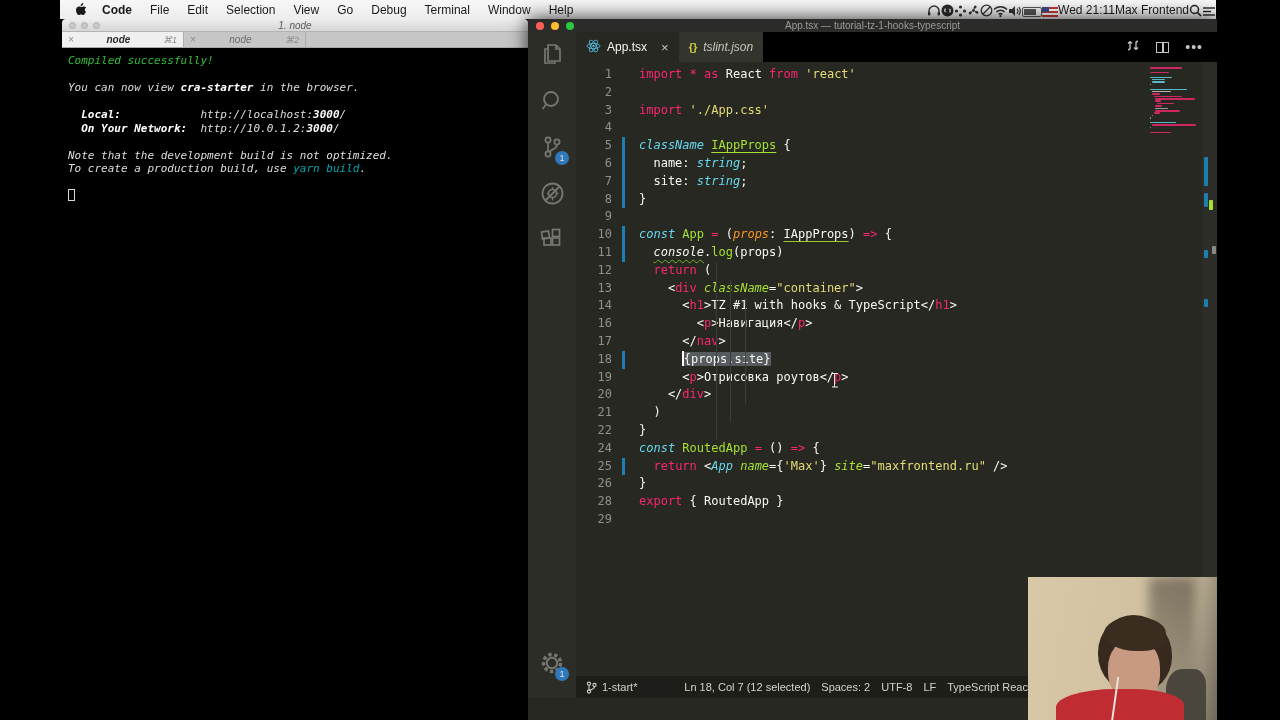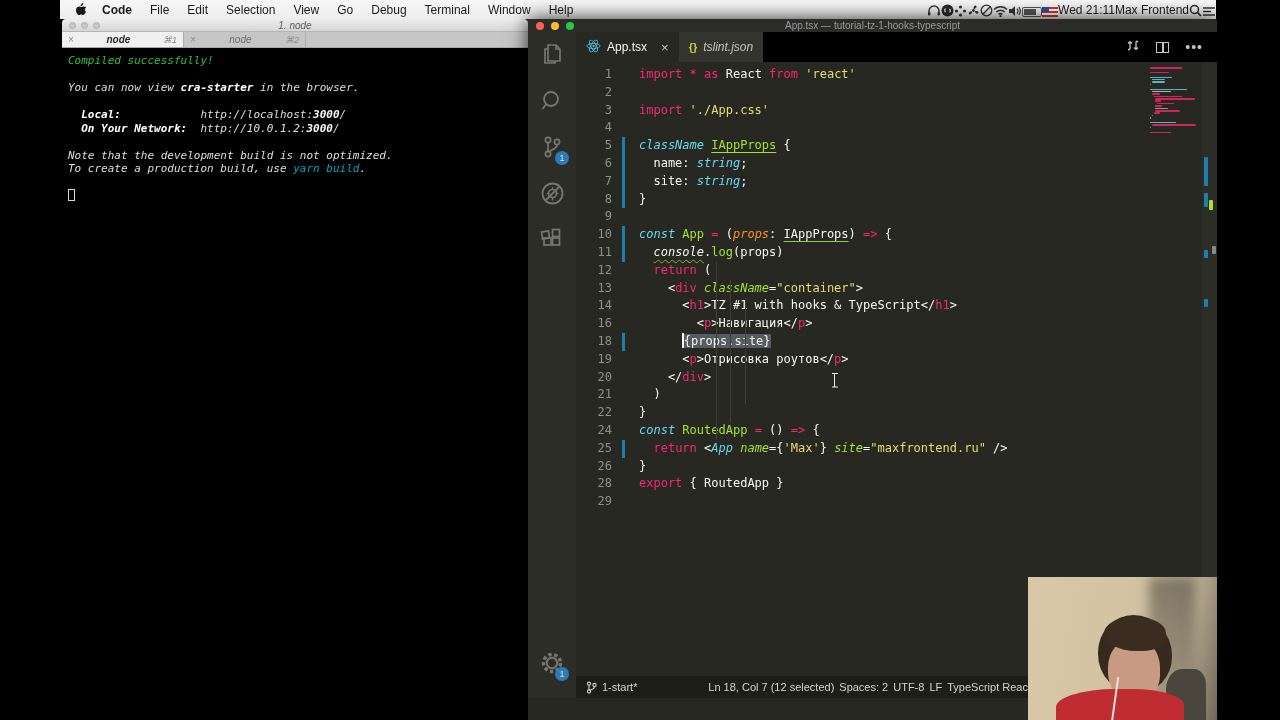--- a/index.html
+++ b/index.html
@@ -104,21 +104,21 @@
   
   .overview { position:absolute; right:0; top:0; bottom:0; width:15px; background:#2c2d27; }
   .ov-mark { position:absolute; border-radius:1px; }
   #minimap { position:absolute; right:17px; top:5px; width:50px; }
   .mm-bar { height:1.5px; margin-bottom:0.9px; border-radius:1px; opacity:0.8; }
 
   
   .statusbar { position:absolute; left:0; right:0; bottom:0; height:22px; background:#1d1e19;
      color:#d3d3c8; font-size:11px; display:flex; align-items:center; }
   .sb-left { display:flex; align-items:center; gap:5px; padding-left:10px; }
-  .sb-right { position:absolute; right:186px; display:flex; gap:5px; white-space:nowrap; }
+  .sb-right { position:absolute; right:186px; display:flex; gap:11px; white-space:nowrap; }
   .sb-item { white-space:nowrap; }
 
   
   #webcam { position:absolute; left:1028px; top:577px; width:189px; height:143px;
      background:linear-gradient(100deg,#d8c8a8 0%,#d2c2a2 55%,#b5a88f 82%,#6e6758 100%); overflow:hidden; }
   .cam-shadow { position:absolute; right:22px; top:0; width:46px; height:100%;
      background:linear-gradient(to bottom, rgba(70,65,55,0.55), rgba(70,65,55,0.15)); filter:blur(6px); }
   .hair { position:absolute; left:70px; top:38px; width:74px; height:78px; background:#362ا; background:#38291e;
      border-radius:48% 52% 46% 50%; }
   .face { position:absolute; left:80px; top:62px; width:52px; height:62px; background:#c89a82; border-radius:46% 46% 42% 46%; }
@@ -353,20 +353,21 @@
             <div class="cline"><span class="gut">6</span><span class="gitmark mod"></span><span class="ctext"><span class="c-w">  name: </span><span class="c-t">string</span><span class="c-w">;</span></span></div>
             <div class="cline"><span class="gut">7</span><span class="gitmark mod"></span><span class="ctext"><span class="c-w">  site: </span><span class="c-t">string</span><span class="c-w">;</span></span></div>
             <div class="cline"><span class="gut">8</span><span class="gitmark mod"></span><span class="ctext"><span class="c-w">}</span></span></div>
             <div class="cline"><span class="gut">9</span><span class="gitmark"></span><span class="ctext"></span></div>
             <div class="cline"><span class="gut">10</span><span class="gitmark mod"></span><span class="ctext"><span class="c-t">const</span><span class="c-w"> </span><span class="c-f">App</span><span class="c-w"> </span><span class="c-k">=</span><span class="c-w"> (</span><span class="c-p">props</span><span class="c-w">: </span><span class="c-wu">IAppProps</span><span class="c-w">) </span><span class="c-k">=&gt;</span><span class="c-w"> {</span></span></div>
             <div class="cline"><span class="gut">11</span><span class="gitmark mod"></span><span class="ctext"><span class="c-w">  </span><span class="c-csq">console</span><span class="c-w">.</span><span class="c-f">log</span><span class="c-w">(props)</span></span></div>
             <div class="cline"><span class="gut">12</span><span class="gitmark"></span><span class="ctext"><span class="c-w">  </span><span class="c-k">return</span><span class="c-w"> (</span></span></div>
             <div class="cline"><span class="gut">13</span><span class="gitmark"></span><span class="ctext"><span class="c-w">    &lt;</span><span class="c-k">div</span><span class="c-w"> </span><span class="c-a">className</span><span class="c-w">=</span><span class="c-s">"container"</span><span class="c-w">&gt;</span></span></div>
             <div class="cline"><span class="gut">14</span><span class="gitmark"></span><span class="ctext"><span class="c-w">      &lt;</span><span class="c-k">h1</span><span class="c-w">&gt;TZ #1 with hooks &amp; TypeScript&lt;/</span><span class="c-k">h1</span><span class="c-w">&gt;</span></span></div>
             <div class="cline"><span class="gut">16</span><span class="gitmark"></span><span class="ctext"><span class="c-w">        &lt;</span><span class="c-k">p</span><span class="c-w">&gt;Навигация&lt;/</span><span class="c-k">p</span><span class="c-w">&gt;</span></span></div>
+            <div class="cline"><span class="gut">17</span><span class="gitmark"></span><span class="ctext"><span class="c-w">      &lt;/</span><span class="c-k">nav</span><span class="c-w">&gt;</span></span></div>
             <div class="cline"><span class="gut">18</span><span class="gitmark mod"></span><span class="ctext"><span class="c-w">      </span><span class="caret"></span><span class="c-sel">{props.site}</span></span></div>
             <div class="cline"><span class="gut">19</span><span class="gitmark"></span><span class="ctext"><span class="c-w">      &lt;</span><span class="c-k">p</span><span class="c-w">&gt;Отрисовка роутов&lt;/</span><span class="c-k">p</span><span class="c-w">&gt;</span></span></div>
             <div class="cline"><span class="gut">20</span><span class="gitmark"></span><span class="ctext"><span class="c-w">    &lt;/</span><span class="c-k">div</span><span class="c-w">&gt;</span></span></div>
             <div class="cline"><span class="gut">21</span><span class="gitmark"></span><span class="ctext"><span class="c-w">  )</span></span></div>
             <div class="cline"><span class="gut">22</span><span class="gitmark"></span><span class="ctext"><span class="c-w">}</span></span></div>
             <div class="cline"><span class="gut">24</span><span class="gitmark"></span><span class="ctext"><span class="c-t">const</span><span class="c-w"> </span><span class="c-f">RoutedApp</span><span class="c-w"> </span><span class="c-k">=</span><span class="c-w"> () </span><span class="c-k">=&gt;</span><span class="c-w"> {</span></span></div>
             <div class="cline"><span class="gut">25</span><span class="gitmark mod"></span><span class="ctext"><span class="c-w">  </span><span class="c-k">return</span><span class="c-w"> &lt;</span><span class="c-t">App</span><span class="c-w"> </span><span class="c-a">name</span><span class="c-w">={</span><span class="c-s">'Max'</span><span class="c-w">} </span><span class="c-a">site</span><span class="c-w">=</span><span class="c-s">"maxfrontend.ru"</span><span class="c-w"> /&gt;</span></span></div>
             <div class="cline"><span class="gut">26</span><span class="gitmark"></span><span class="ctext"><span class="c-w">}</span></span></div>
             <div class="cline"><span class="gut">28</span><span class="gitmark"></span><span class="ctext"><span class="c-k">export</span><span class="c-w"> { RoutedApp }</span></span></div>
             <div class="cline"><span class="gut">29</span><span class="gitmark"></span><span class="ctext"></span></div>

